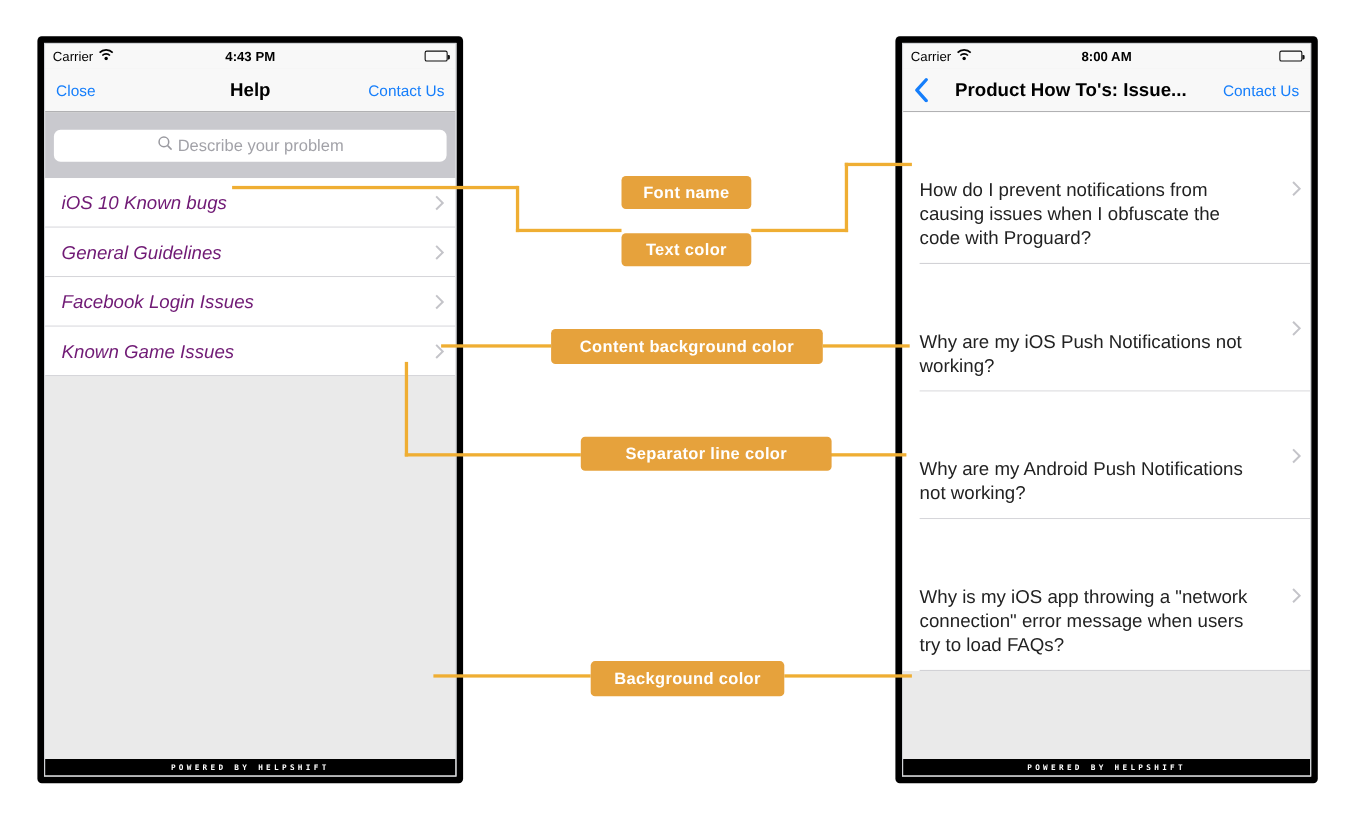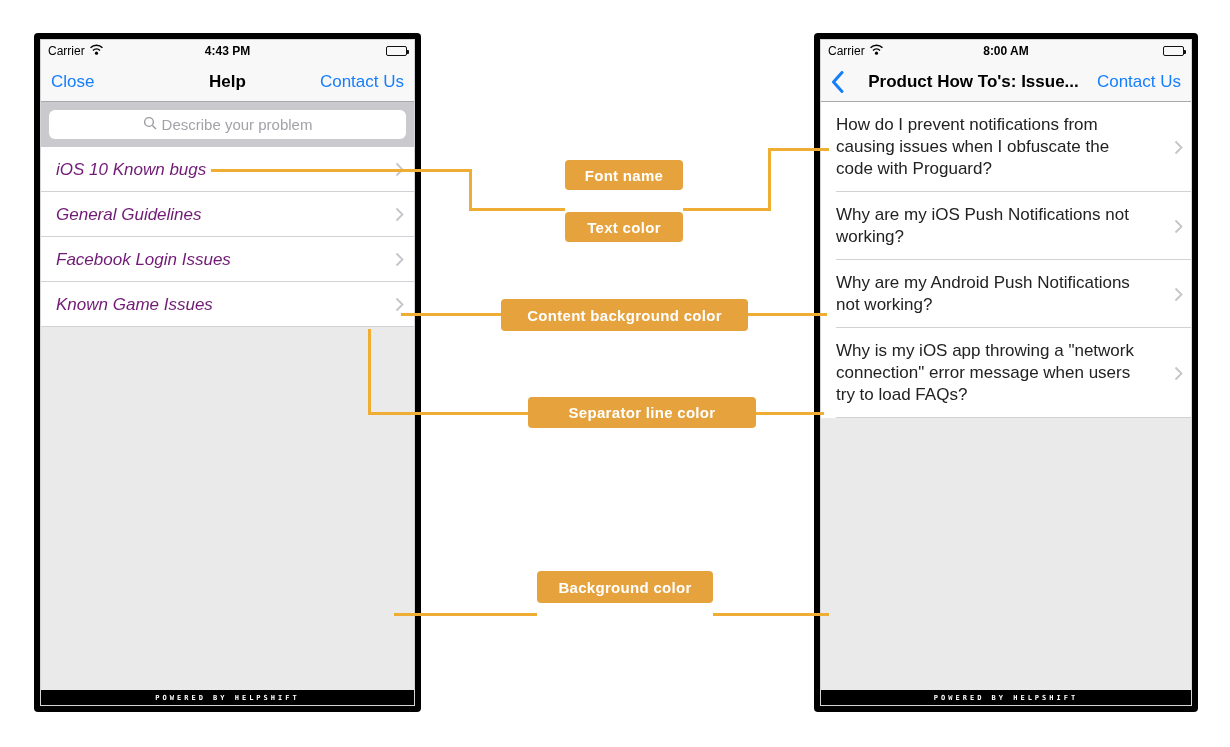--- a/index.html
+++ b/index.html
@@ -22,44 +22,44 @@
   .status-right { width:90px; display:flex; justify-content:flex-end; align-items:center; }
   .battery { width:21px; height:10px; border:1px solid #111; border-radius:2px; padding:1px;
              background:#f8f8f8; position:relative; }
   .battery-fill { width:100%; height:100%; background:#000; border-radius:1px; }
   .battery-tip { position:absolute; right:-3px; top:2.5px; width:2px; height:4px; background:#111;
                  border-radius:0 1px 1px 0; }
 
   
   .navbar { height:40px; background:#f8f8f8; border-bottom:1px solid #a9a9ab; flex:0 0 auto;
             display:flex; align-items:center; padding:0 10px; position:relative; }
-  .nav-btn { color:#157efb; font-size:17px; white-space:nowrap; cursor:pointer; }
+  .nav-btn { color:#157efb; font-size:14px; white-space:nowrap; cursor:pointer; }
   .nav-title { position:absolute; left:0; right:0; text-align:center; font-size:17px;
                font-weight:bold; color:#000; pointer-events:none; }
   .phone-right .nav-title { left:30px; right:95px; }
   .nav-right { margin-left:auto; }
   .back-ico { display:flex; align-items:center; cursor:pointer; }
 
   
-  .search-wrap { height:45px; background:#c9c9ce; flex:0 0 auto; display:flex; align-items:center;
+  .search-wrap { height:60px; background:#c9c9ce; flex:0 0 auto; display:flex; align-items:center;
                  padding:0 8px; }
   .search-field { flex:1; height:29px; background:#fff; border-radius:6px; display:flex;
                   align-items:center; justify-content:center; gap:5px; color:#a2a2a8;
                   font-size:15px; cursor:text; }
 
   
   .list { background:#fff; flex:0 0 auto; }
   .row { position:relative; display:flex; align-items:center; background:#fff; cursor:pointer; }
   .row::after { content:""; position:absolute; left:0; right:0; bottom:0; height:1px;
                 background:#d2d2d6; }
   .simple-row { height:45px; padding:0 10px 0 15px; font-size:17px; color:#701a75;font-style:italic; }
   .faq-row { padding:12px 8px 12px 15px; font-size:17px; color:#222; line-height:22px; }
   .faq-row::after { left:15px; }
   .row-label { flex:1; }
-  .faq-row .row-label { max-width:305px; }
+  .faq-row .row-label { max-width:305px;margin-top:48px; }
   .chev { flex:0 0 auto; margin-left:auto; display:flex; align-items:center; }
 
   .filler { flex:1 1 auto; background:#eaeaea; }
 
   
   .footer { flex:0 0 auto; height:15px; background:#000; color:#fff; display:flex;
             align-items:center; justify-content:center;
             font-family:"DejaVu Sans Mono", monospace; font-size:7px; font-weight:bold;
             letter-spacing:3px; }
 
@@ -240,15 +240,15 @@
   <div class="seg" style="left:368px; top:412px; width:160px; height:3px;"></div>
   <div class="seg" style="left:722px; top:412px; width:102px; height:3px;"></div>
 
   <div class="seg" style="left:394px; top:613px; width:143px; height:3px;"></div>
   <div class="seg" style="left:713px; top:613px; width:116px; height:3px;"></div>
 
   <div class="tag" style="left:565px; top:160px; width:118px; height:30px;">Font name</div>
   <div class="tag" style="left:565px; top:212px; width:118px; height:30px;">Text color</div>
   <div class="tag" style="left:501px; top:299px; width:247px; height:32px;">Content background color</div>
   <div class="tag" style="left:528px; top:397px; width:228px; height:31px;">Separator line color</div>
-  <div class="tag" style="left:537px; top:571px; width:176px; height:32px;">Background color</div>
+  <div class="tag" style="left:537px; top:601px; width:176px; height:32px;">Background color</div>
 
 </div>
 
 </body></html>

